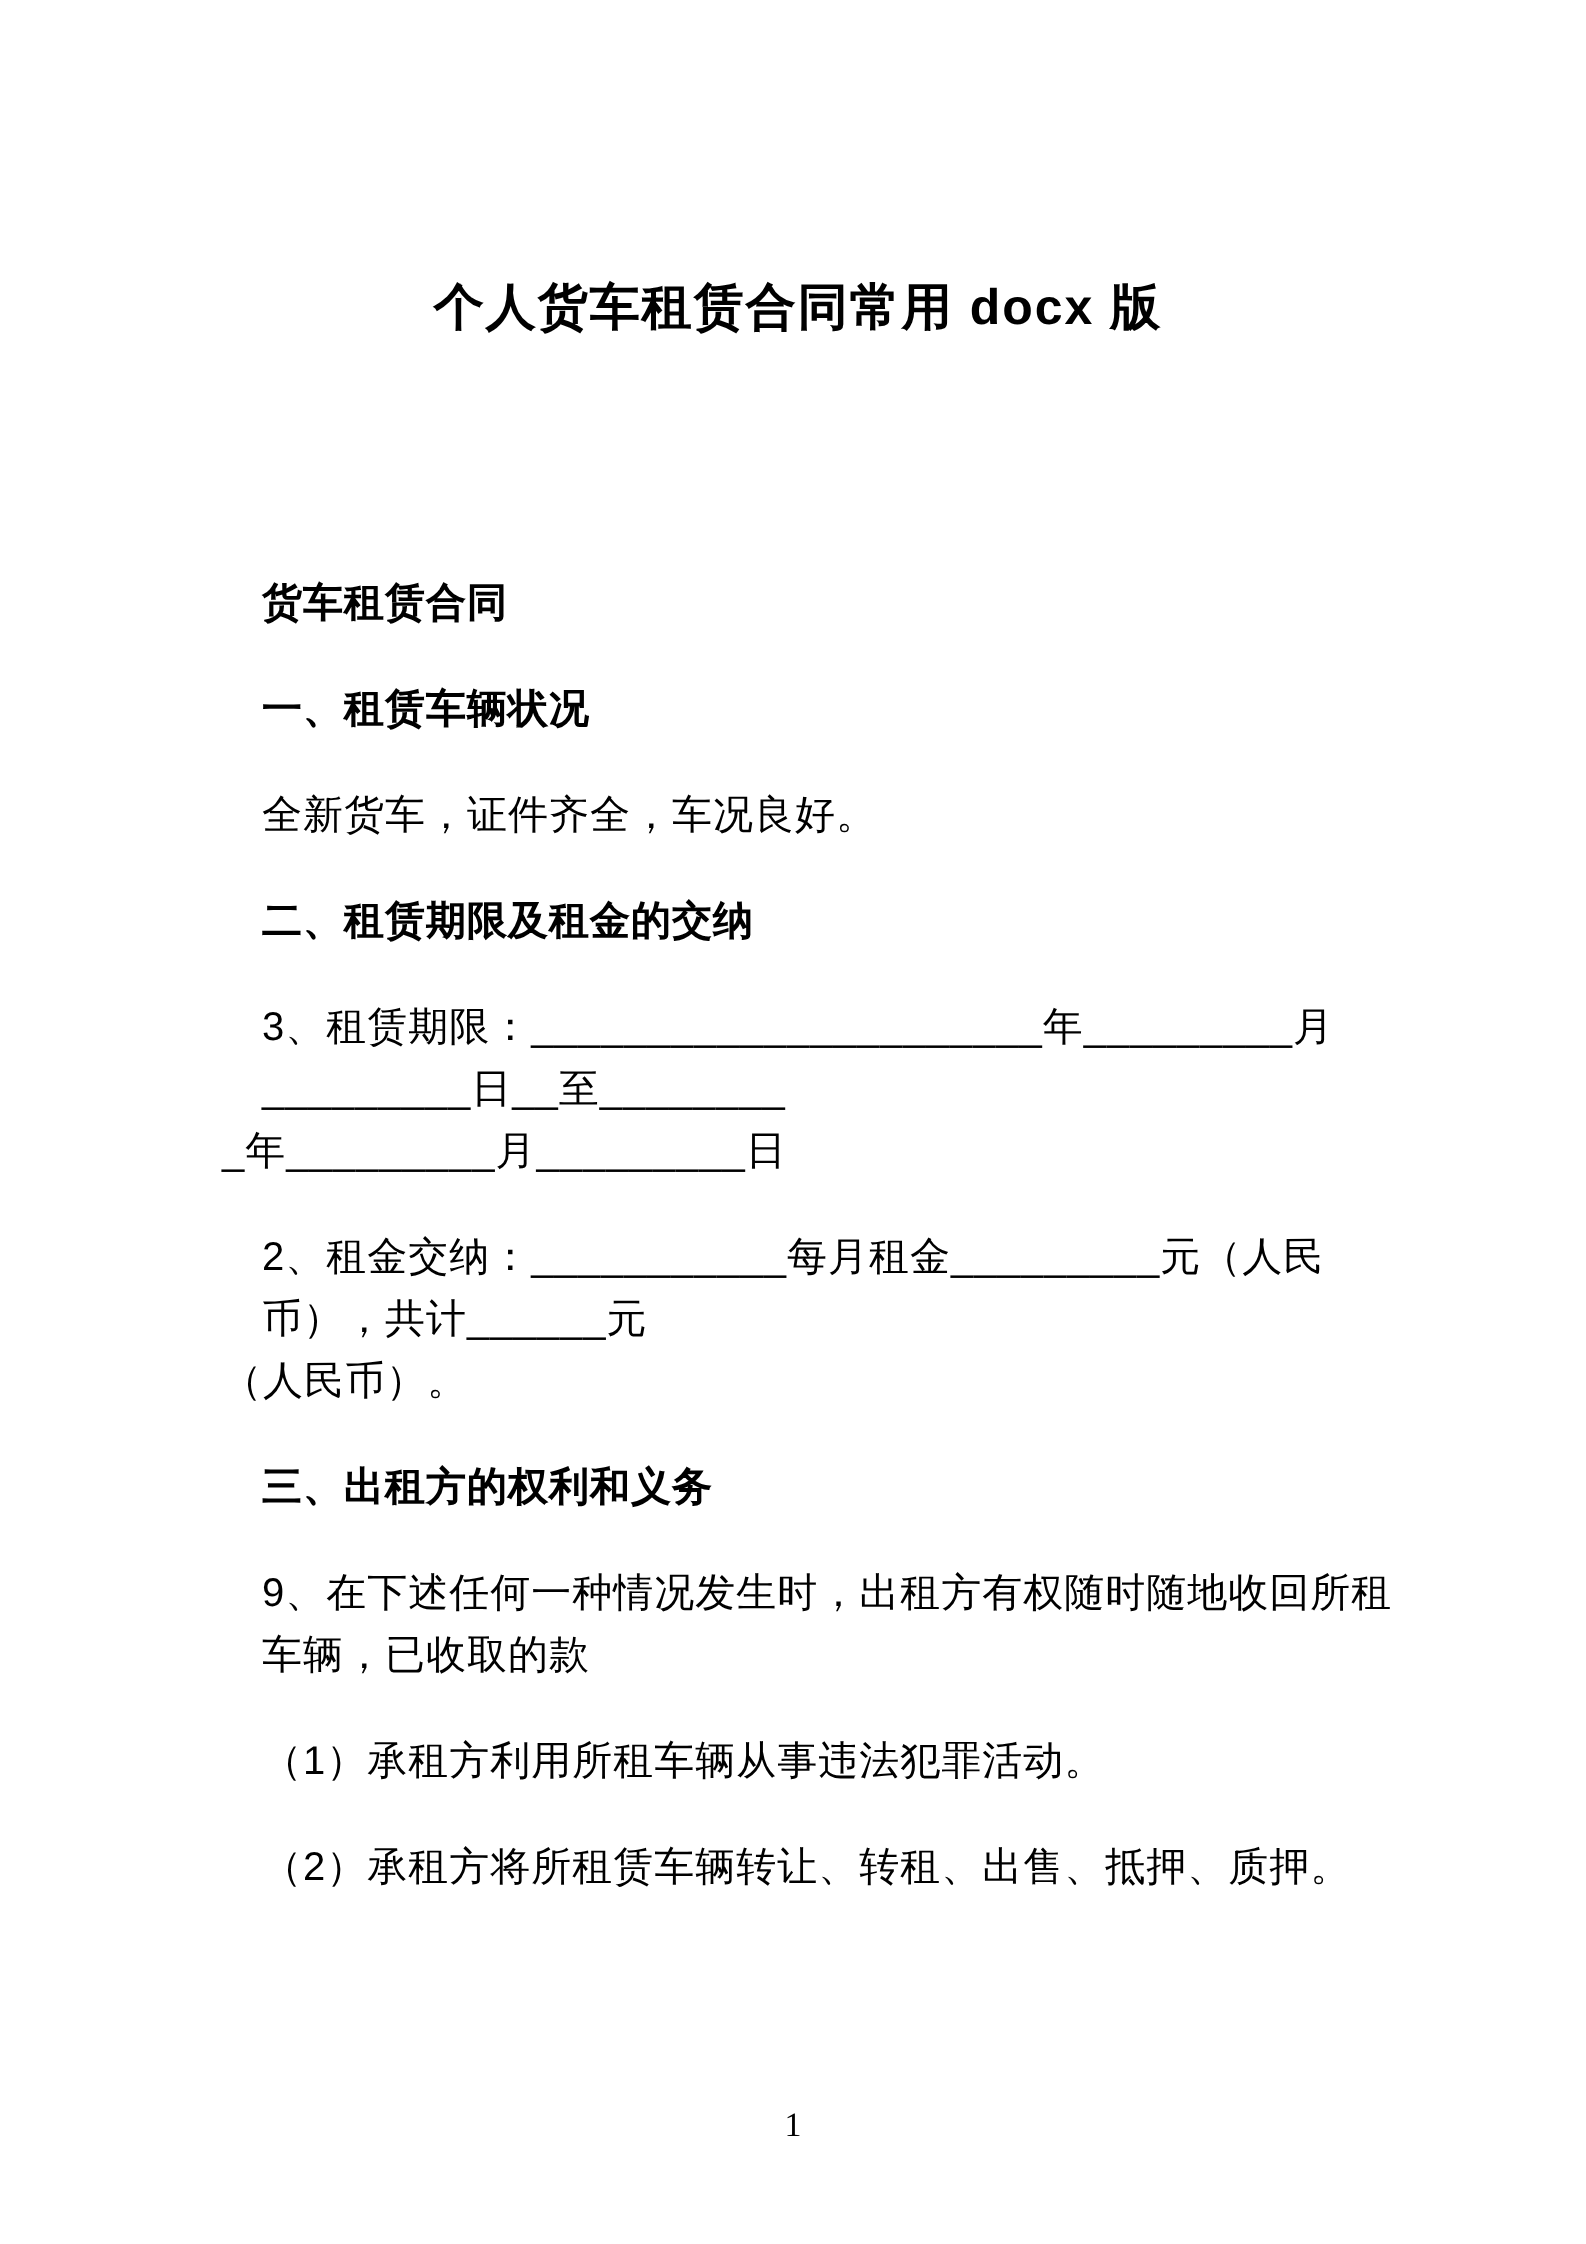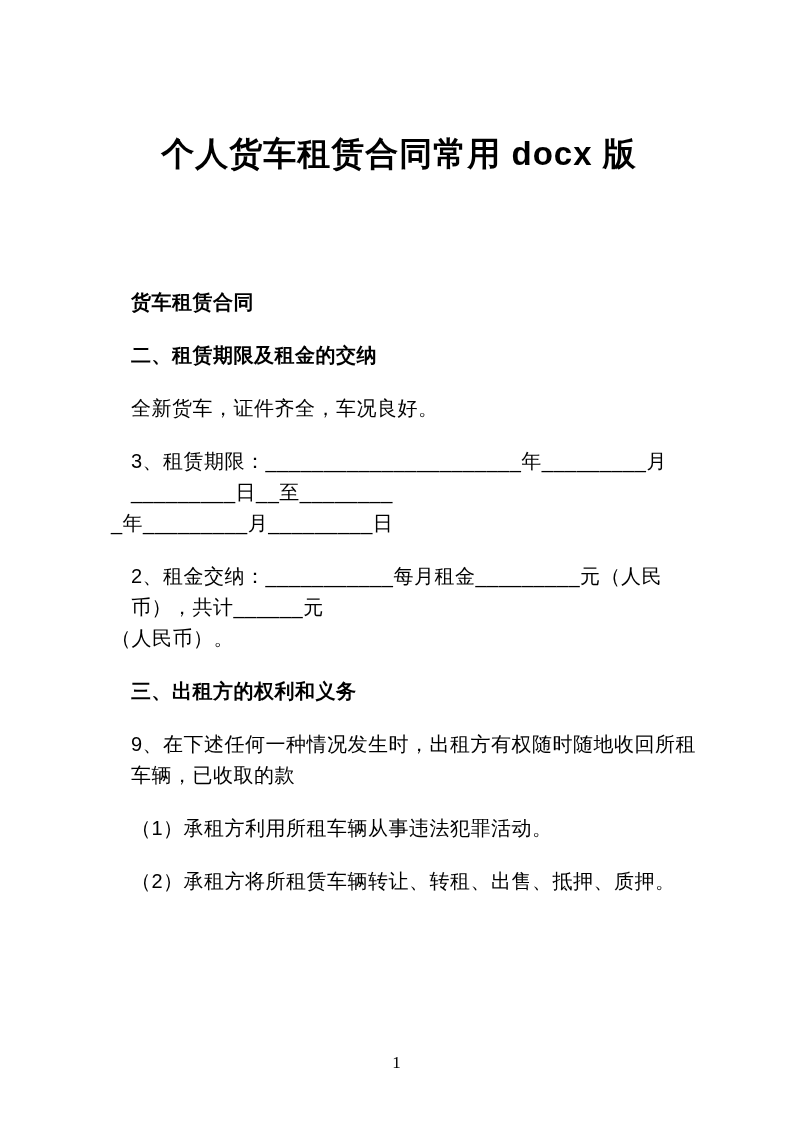--- a/index.html
+++ b/index.html
@@ -13,21 +13,21 @@
     color: #000000;
     font-family: "Liberation Sans", sans-serif;
     overflow: hidden;
   }
   .content {
     padding: 0 78px 0 83px;
   }
   .title {
     margin-top: 136px;
     margin-bottom: 115px;
-    font-size: 33px;
+    font-size: 25px;
     line-height: 36px;
     font-weight: 700;
     text-align: center;
     letter-spacing: 1px;
   }
   .para {
     margin-bottom: 22px;
     font-size: 20px;
   }
   .para.heading .line { font-weight: 600; }
@@ -55,24 +55,27 @@
 <body>
 
 <div class="page">
   <div class="content">
     <h1 class="title">个人货车租赁合同常用 docx 版</h1>
     <div class="body-text">
         <div class="para heading">
           <div class="line">货车租赁合同</div>
         </div>
         <div class="para heading">
-          <div class="line">二、租赁期限及租金的交纳</div>
+          <div class="line">一、租赁车辆状况</div>
         </div>
         <div class="para body">
           <div class="line">全新货车，证件齐全，车况良好。</div>
+        </div>
+        <div class="para heading">
+          <div class="line">二、租赁期限及租金的交纳</div>
         </div>
         <div class="para body">
           <div class="line">3、租赁期限：______________________年_________月_________日__至________</div>
           <div class="line cont">_年_________月_________日</div>
         </div>
         <div class="para body">
           <div class="line">2、租金交纳：___________每月租金_________元（人民币），共计______元</div>
           <div class="line cont">（人民币）。</div>
         </div>
         <div class="para heading">

